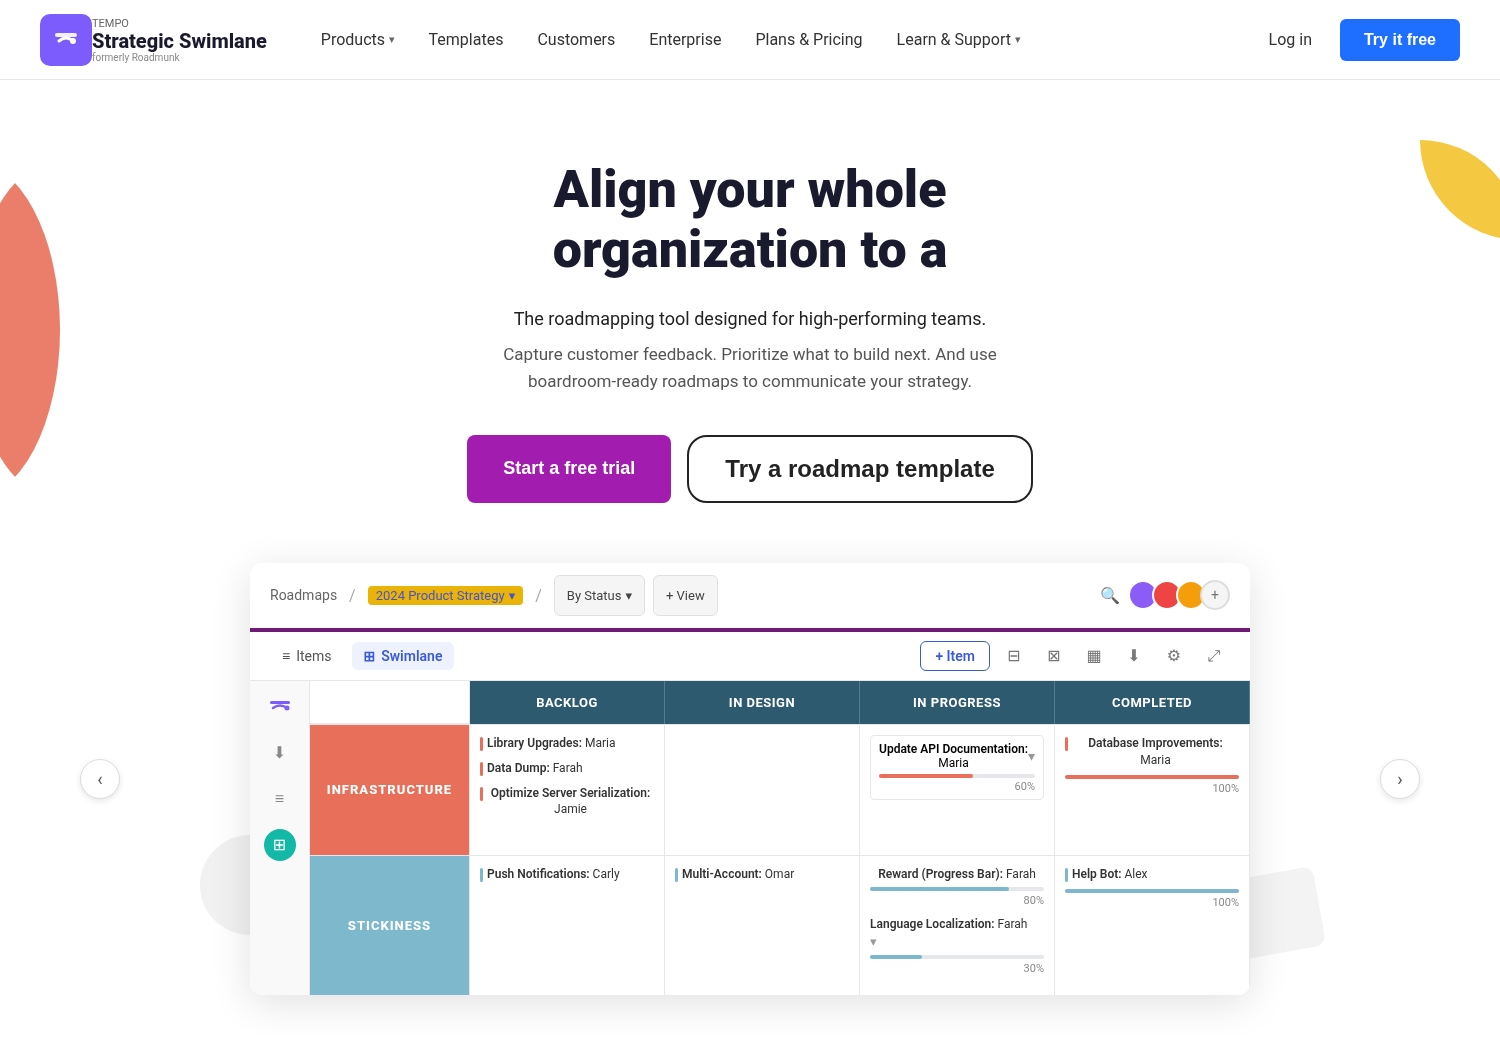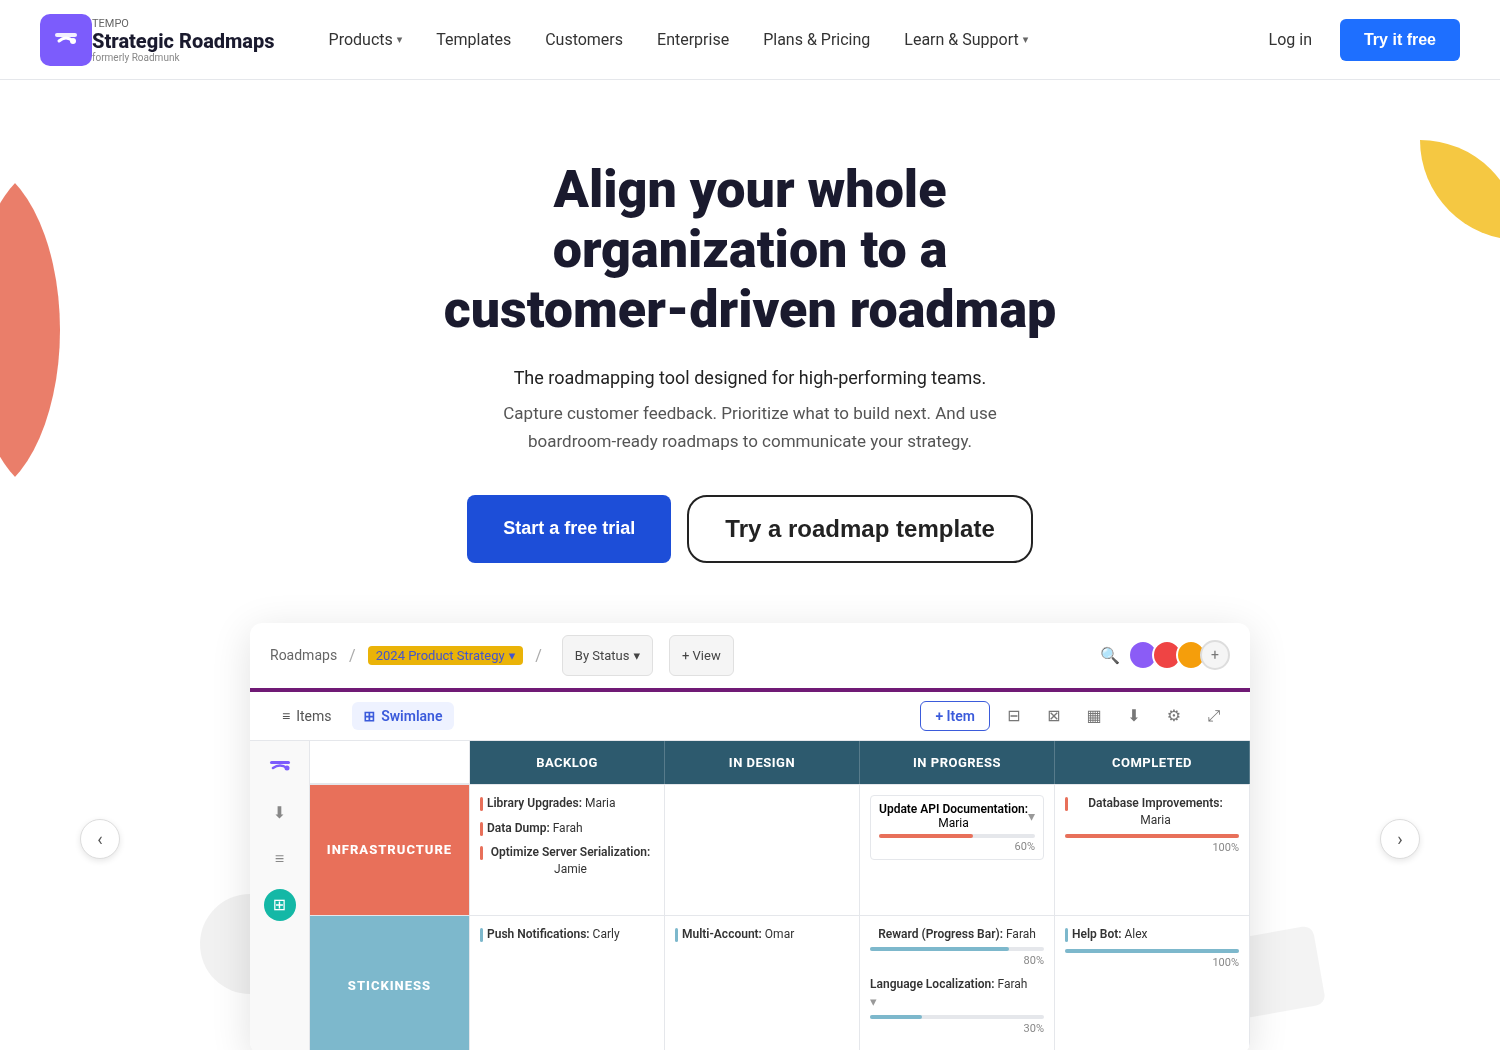--- a/index.html
+++ b/index.html
@@ -23,37 +23,37 @@
     
     .hero { text-align: center; padding: 80px 40px 40px; position: relative; overflow: hidden; min-height: 480px; }
     .hero-decor-left { position: absolute; left: -30px; top: 80px; width: 180px; height: 340px; background: #e8705a; border-radius: 50%; clip-path: ellipse(90px 170px at 0% 50%); opacity: 0.9; }
     .hero-decor-right { position: absolute; right: -20px; top: 60px; width: 200px; height: 200px; background: #f5c842; border-radius: 50%; clip-path: ellipse(100px 100px at 100% 0%); }
     .hero-decor-bottom-left { position: absolute; bottom: 100px; left: 200px; width: 100px; height: 100px; background: #e8e8e8; border-radius: 50%; opacity: 0.6; }
     .hero-decor-bottom-right { position: absolute; bottom: 80px; right: 180px; width: 110px; height: 80px; background: #e8e8e8; border-radius: 10px; opacity: 0.5; transform: rotate(-10deg); }
     .hero h1 { font-size: 52px; font-weight: 900; color: #1a1a2e; line-height: 1.15; max-width: 700px; margin: 0 auto 28px; }
     .hero-sub-bold { font-size: 18px; font-weight: 400; color: #222; margin-bottom: 12px; }
     .hero-sub { font-size: 17px; color: #555; max-width: 560px; margin: 0 auto 40px; line-height: 1.6; }
     .hero-buttons { display: flex; gap: 16px; justify-content: center; margin-bottom: 60px; }
-    .btn-primary { background: #1d4ed8; color: white; border: none; border-radius: 8px; padding: 18px 36px; font-size: 18px; font-weight: 700; cursor: pointer; }
+    .btn-primary { background: #a21caf; color: white; border: none; border-radius: 8px; padding: 18px 36px; font-size: 18px; font-weight: 700; cursor: pointer; }
     .btn-secondary { background: white; color: #222; border: 2px solid #222; border-radius: 20px; padding: 18px 36px; font-size: 24px; font-weight: 700; cursor: pointer; }
 
     
     .roadmap-preview-wrap { position: relative; display: flex; justify-content: center; padding: 0 80px; }
     .carousel-arrow { position: absolute; top: 50%; transform: translateY(-50%); width: 40px; height: 40px; background: white; border: 1px solid #ddd; border-radius: 50%; display: flex; align-items: center; justify-content: center; cursor: pointer; font-size: 18px; color: #555; z-index: 5; box-shadow: 0 2px 6px rgba(0,0,0,0.1); }
     .carousel-arrow-left { left: 40px; }
     .carousel-arrow-right { right: 40px; }
 
     .roadmap-app { background: white; border-radius: 12px; box-shadow: 0 8px 40px rgba(0,0,0,0.12); width: 100%; max-width: 1000px; overflow: hidden; }
 
     
     .app-topbar { display: flex; align-items: center; padding: 12px 20px; border-bottom: 4px solid #701a75; gap: 8px; }
     .app-topbar-text { font-size: 14px; color: #666; }
     .app-topbar-sep { color: #aaa; margin: 0 4px; }
     .app-topbar-badge { background: #eab308; color: #4455cc; border-radius: 4px; padding: 2px 8px; font-size: 13px; cursor: pointer; display: flex; align-items: center; gap: 4px; }
-    .app-topbar-view { background: #f5f5f5; border: 1px solid #e0e0e0; border-radius: 6px; padding: 12px 12px; font-size: 13px; color: #444; cursor: pointer; display: flex; align-items: center; gap: 4px; margin-left: 8px; }
+    .app-topbar-view { background: #f5f5f5; border: 1px solid #e0e0e0; border-radius: 6px; padding: 12px 12px; font-size: 13px; color: #444; cursor: pointer; display: flex; align-items: center; gap: 4px; }
     .app-topbar-spacer { flex: 1; }
     .app-topbar-avatars { display: flex; align-items: center; gap: -4px; }
     .avatar { width: 30px; height: 30px; border-radius: 50%; border: 2px solid white; display: inline-block; }
     .avatar-1 { background: #8b5cf6; }
     .avatar-2 { background: #ef4444; }
     .avatar-3 { background: #f59e0b; }
     .avatar-plus { width: 30px; height: 30px; border-radius: 50%; border: 2px solid #ddd; background: #f5f5f5; display: flex; align-items: center; justify-content: center; font-size: 14px; color: #777; cursor: pointer; }
     .app-topbar-search { font-size: 16px; color: #777; cursor: pointer; margin-left: 8px; }
 
     
@@ -104,21 +104,21 @@
   <div class="nav-logo">
     <div class="nav-logo-icon">
       <svg width="30" height="30" viewBox="0 0 30 30" fill="none">
         <rect x="4" y="8" width="22" height="4" rx="2" fill="white" opacity="0.9"></rect>
         <path d="M8 16 Q15 10 22 16" stroke="white" stroke-width="3" fill="none" stroke-linecap="round"></path>
         <circle cx="22" cy="16" r="3" fill="white"></circle>
       </svg>
     </div>
     <div class="nav-logo-text">
       <span class="nav-logo-tempo">TEMPO</span>
-      <span class="nav-logo-name">Strategic Roadmaps</span>
+      <span class="nav-logo-name">Strategic Swimlane</span>
       <span class="nav-logo-sub">formerly Roadmunk</span>
     </div>
   </div>
   <div class="nav-links">
     <span class="nav-link">
       <span>Products</span>
       <span class="nav-chevron">▾</span>
     </span>
     <span class="nav-link">Templates</span>
     <span class="nav-link">Customers</span>
@@ -135,21 +135,20 @@
   </div>
 </nav>
 
 <section class="hero">
   <div class="hero-decor-left"></div>
   <div class="hero-decor-right"></div>
   <div class="hero-decor-bottom-left"></div>
   <div class="hero-decor-bottom-right"></div>
   <h1>
     <span>Align your whole organization to a</span><br>
-    <span>customer-driven roadmap</span>
   </h1>
   <p class="hero-sub-bold">The roadmapping tool designed for high-performing teams.</p>
   <p class="hero-sub">Capture customer feedback. Prioritize what to build next. And use boardroom-ready roadmaps to communicate your strategy.</p>
   <div class="hero-buttons">
     <button class="btn-primary">Start a free trial</button>
     <button class="btn-secondary">Try a roadmap template</button>
   </div>
 
   <div class="roadmap-preview-wrap">
     <div class="carousel-arrow carousel-arrow-left">‹</div>

